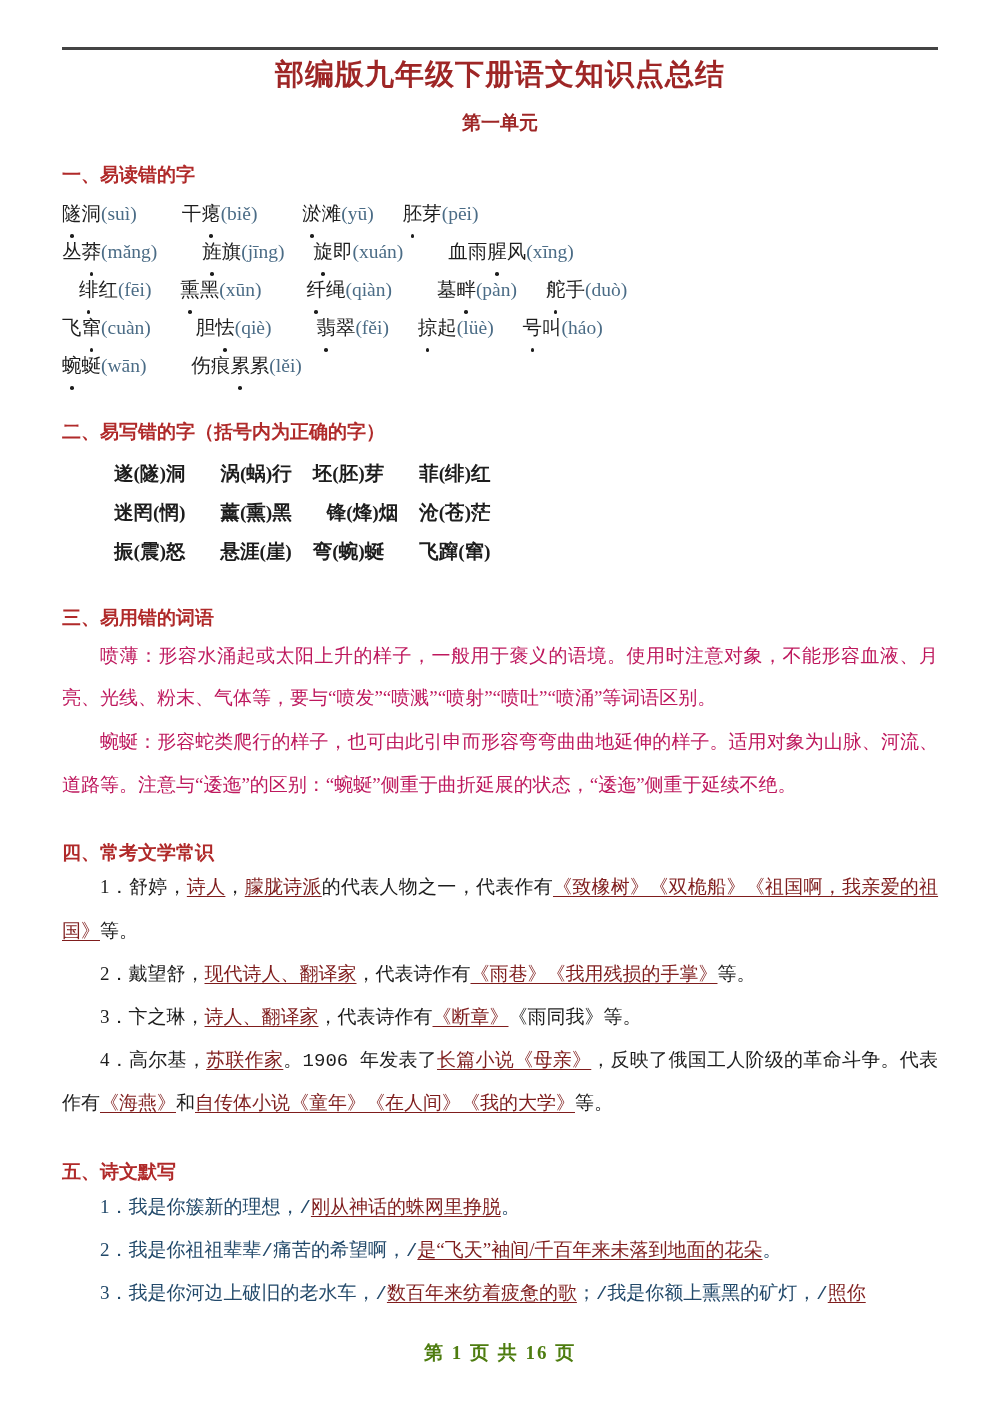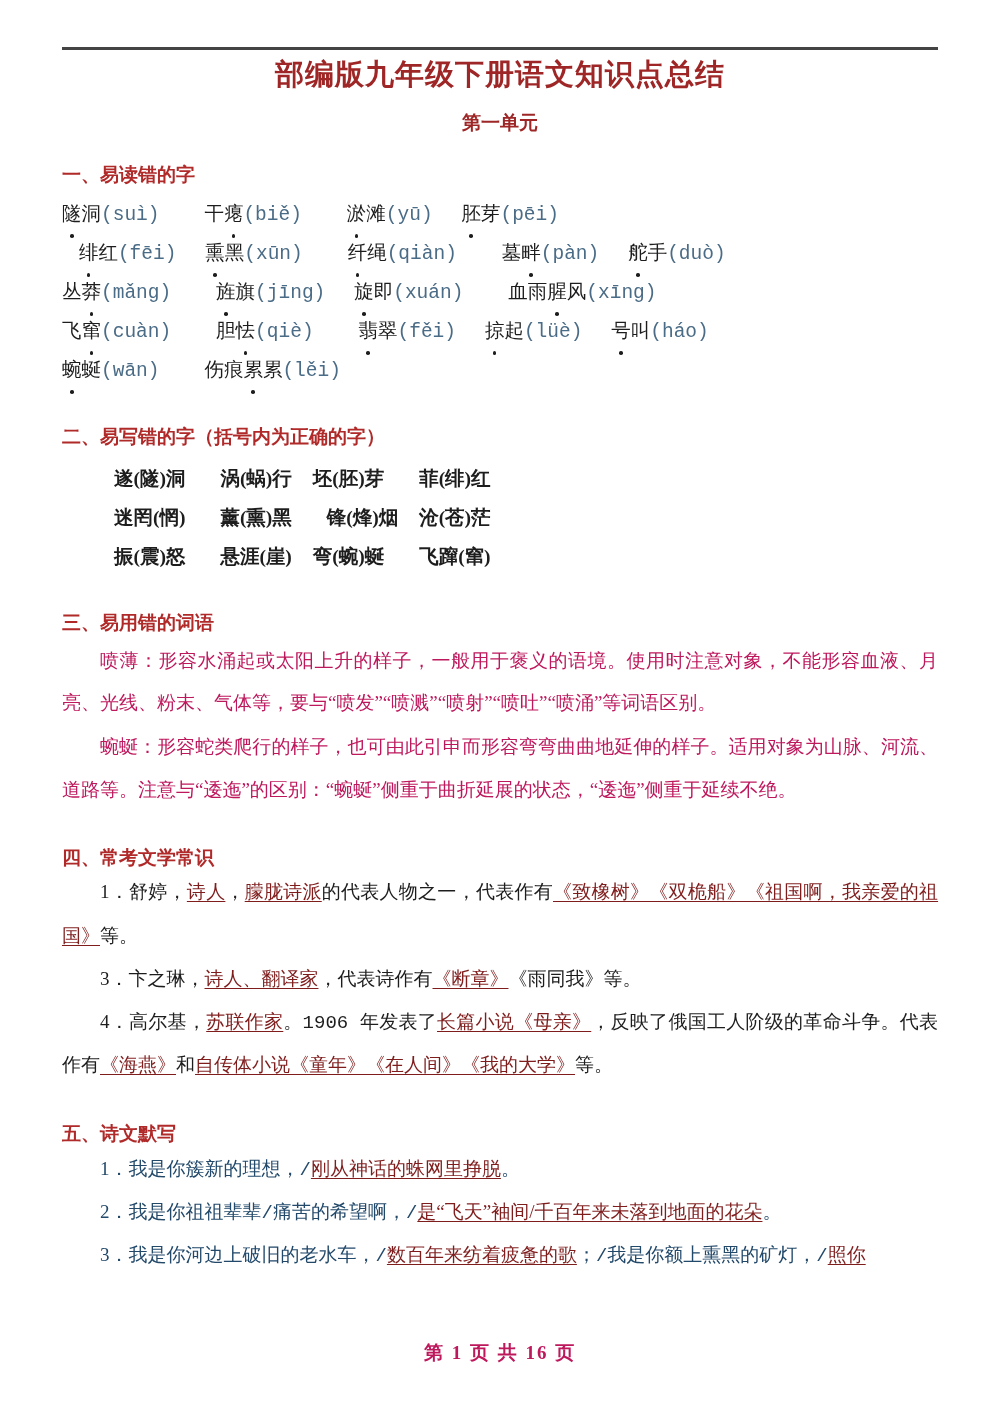--- a/index.html
+++ b/index.html
@@ -51,21 +51,21 @@
   .pyrow .sp2{display:inline-block;width:24px;}
   .pyrow .indent{display:inline-block;width:12px;}
   .w{position:relative;display:inline-block;}
   .han{color:#1d1d1d;}
   .dot{position:relative;display:inline-block;}
   .dot::after{
     content:"";position:absolute;left:50%;bottom:-5px;
     width:3.5px;height:3.5px;margin-left:-1.75px;
     background:#1d1d1d;border-radius:50%;
   }
-  .py{color:#4b6c86;font-family:Liberation Mono, monospace;}
+  .py{color:#4b6c86;font-family:Liberation Serif, serif;}
 
   
   .wrong-block{padding-top:8px;}
   .wrow{
     font-size:19.5px;line-height:2.0;color:#1d1d1d;
     padding-left:52px;white-space:nowrap;font-weight:bold;
   }
   .wrow .g{display:inline-block;}
   .wrow .gap-b{display:inline-block;width:16px;}
   .wrow .gap-c{display:inline-block;width:30px;}
@@ -92,55 +92,55 @@
   .bk{color:#1d1d1d;text-decoration:none;font-family:Liberation Mono, monospace;}
 
   .sec5 .item{color:#22496a;}
   .sec5 .item .bk{color:#22496a;}
 
   .clip{overflow:hidden;white-space:nowrap;}
 
   .footer{
     position:absolute;left:0;right:0;top:1340px;
     text-align:center;
-    font-size:19px;font-weight:bold;color:#be185d;
+    font-size:19px;font-weight:bold;color:#4d7c0f;
     letter-spacing:2px;
   }
 </style>
 </head>
 <body>
 
 <div class="page">
 
   <div class="top-rule"></div>
 
   <h1 class="doc-title">部编版九年级下册语文知识点总结</h1>
   <div class="doc-subtitle">第一单元</div>
 
   <h2 class="sec-head h1">一、易读错的字</h2>
   <div class="pinyin-block">
     <div class="pyrow">
       <span class="w"><span class="han dot">隧</span><span class="han">洞</span><span class="py">(suì)</span></span><span class="sp1"></span>
       <span class="w"><span class="han">干</span><span class="han dot">瘪</span><span class="py">(biě)</span></span><span class="sp1"></span>
       <span class="w"><span class="han dot">淤</span><span class="han">滩</span><span class="py">(yū)</span></span><span class="sp2"></span>
       <span class="w"><span class="han dot">胚</span><span class="han">芽</span><span class="py">(pēi)</span></span>
+    </div>
+    <div class="pyrow">
+      <span class="w"><span class="han">丛</span><span class="han dot">莽</span><span class="py">(mǎng)</span></span><span class="sp1"></span>
+      <span class="w"><span class="han dot">旌</span><span class="han">旗</span><span class="py">(jīng)</span></span><span class="sp2"></span>
+      <span class="w"><span class="han dot">旋</span><span class="han">即</span><span class="py">(xuán)</span></span><span class="sp1"></span>
+      <span class="w"><span class="han">血</span><span class="han">雨</span><span class="han dot">腥</span><span class="han">风</span><span class="py">(xīng)</span></span>
     </div>
     <div class="pyrow">
       <span class="indent"></span>
       <span class="w"><span class="han dot">绯</span><span class="han">红</span><span class="py">(fēi)</span></span><span class="sp2"></span>
       <span class="w"><span class="han dot">熏</span><span class="han">黑</span><span class="py">(xūn)</span></span><span class="sp1"></span>
       <span class="w"><span class="han dot">纤</span><span class="han">绳</span><span class="py">(qiàn)</span></span><span class="sp1"></span>
       <span class="w"><span class="han">墓</span><span class="han dot">畔</span><span class="py">(pàn)</span></span><span class="sp2"></span>
       <span class="w"><span class="han dot">舵</span><span class="han">手</span><span class="py">(duò)</span></span>
-    </div>
-    <div class="pyrow">
-      <span class="w"><span class="han">丛</span><span class="han dot">莽</span><span class="py">(mǎng)</span></span><span class="sp1"></span>
-      <span class="w"><span class="han dot">旌</span><span class="han">旗</span><span class="py">(jīng)</span></span><span class="sp2"></span>
-      <span class="w"><span class="han dot">旋</span><span class="han">即</span><span class="py">(xuán)</span></span><span class="sp1"></span>
-      <span class="w"><span class="han">血</span><span class="han">雨</span><span class="han dot">腥</span><span class="han">风</span><span class="py">(xīng)</span></span>
     </div>
     <div class="pyrow">
       <span class="w"><span class="han">飞</span><span class="han dot">窜</span><span class="py">(cuàn)</span></span><span class="sp1"></span>
       <span class="w"><span class="han">胆</span><span class="han dot">怯</span><span class="py">(qiè)</span></span><span class="sp1"></span>
       <span class="w"><span class="han dot">翡</span><span class="han">翠</span><span class="py">(fěi)</span></span><span class="sp2"></span>
       <span class="w"><span class="han dot">掠</span><span class="han">起</span><span class="py">(lüè)</span></span><span class="sp2"></span>
       <span class="w"><span class="han dot">号</span><span class="han">叫</span><span class="py">(háo)</span></span>
     </div>
     <div class="pyrow">
       <span class="w"><span class="han dot">蜿</span><span class="han">蜒</span><span class="py">(wān)</span></span><span class="sp1"></span>
@@ -173,20 +173,23 @@
   <h2 class="sec-head h2">三、易用错的词语</h2>
   <p class="para">喷薄：形容水涌起或太阳上升的样子，一般用于褒义的语境。使用时注意对象，不能形容血液、月亮、光线、粉末、气体等，要与“喷发”“喷溅”“喷射”“喷吐”“喷涌”等词语区别。</p>
   <p class="para tight">蜿蜒：形容蛇类爬行的样子，也可由此引申而形容弯弯曲曲地延伸的样子。适用对象为山脉、河流、道路等。注意与“逶迤”的区别：“蜿蜒”侧重于曲折延展的状态，“逶迤”侧重于延续不绝。</p>
 
   <h2 class="sec-head h2">四、常考文学常识</h2>
   <div>
     <p class="item">
       <span>1．</span><span class="bk">舒婷，</span><span class="u">诗人</span><span class="bk">，</span><span class="u">朦胧诗派</span><span class="bk">的代表人物之一，代表作有</span><span class="u">《致橡树》《双桅船》《祖国啊，我亲爱的祖国》</span><span class="bk">等。</span>
     </p>
     <p class="item">
+      <span>2．</span><span class="bk">戴望舒，</span><span class="u">现代诗人、翻译家</span><span class="bk">，代表诗作有</span><span class="u">《雨巷》《我用残损的手掌》</span><span class="bk">等。</span>
+    </p>
+    <p class="item">
       <span>3．</span><span class="bk">卞之琳，</span><span class="u">诗人、翻译家</span><span class="bk">，代表诗作有</span><span class="u">《断章》</span><span class="bk">《雨同我》等。</span>
     </p>
     <p class="item">
       <span>4．</span><span class="bk">高尔基，</span><span class="u">苏联作家</span><span class="bk">。1906 年发表了</span><span class="u">长篇小说《母亲》</span><span class="bk">，反映了俄国工人阶级的革命斗争。代表作有</span><span class="u">《海燕》</span><span class="bk">和</span><span class="u">自传体小说《童年》《在人间》《我的大学》</span><span class="bk">等。</span>
     </p>
   </div>
 
   <h2 class="sec-head h2">五、诗文默写</h2>
   <div class="sec5">
     <p class="item">

